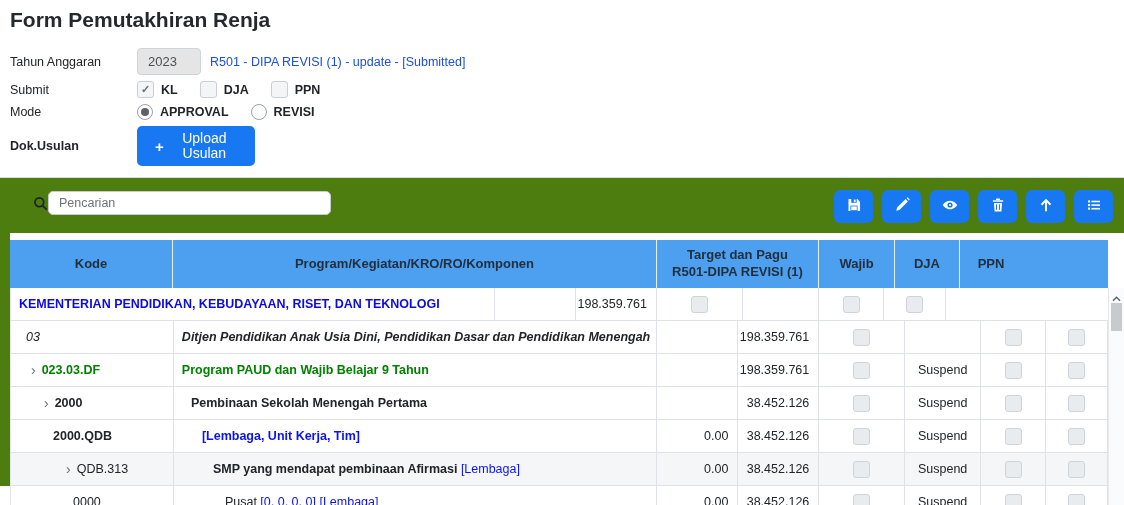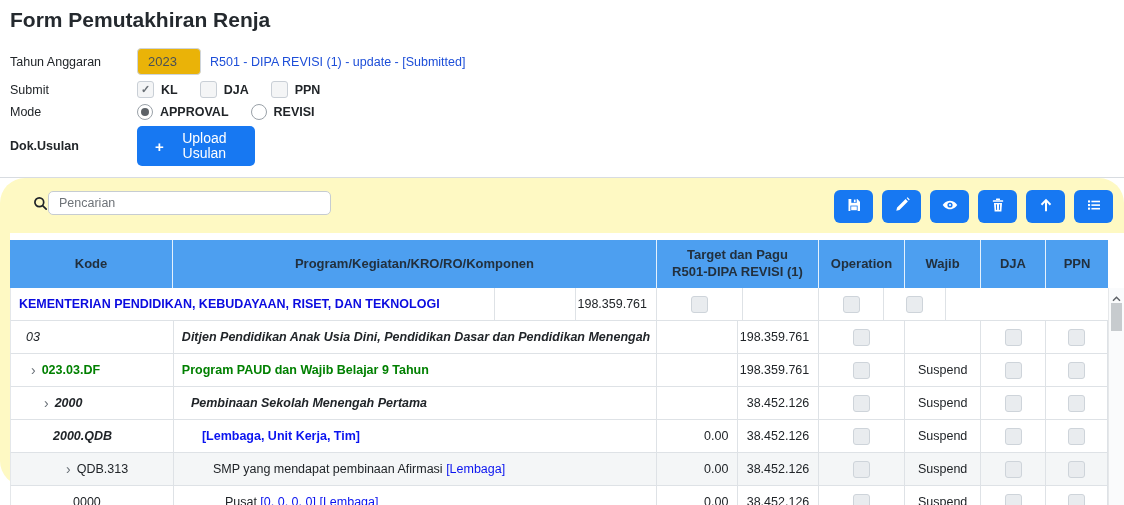--- a/index.html
+++ b/index.html
@@ -10,21 +10,21 @@
     font-family:"Liberation Sans", sans-serif;
     font-size:12.5px;
   }
   
   .top { height:178px; padding:6px 12px 0 10px; background:#fff; border-bottom:1px solid #d8dce1; }
   .page-title { font-size:21px; font-weight:700; color:#24292e; margin:2px 0 16px 0; }
   .form-row { display:flex; align-items:center; margin-bottom:6px; }
   .form-label { width:127px; flex:0 0 127px; color:#212529; }
   .form-label.bold { font-weight:700; }
   .yr-input {
-    width:64px; height:27px; background:#eab308; border:1px solid #ced4da; border-radius:4px;
+    width:64px; height:27px; background:#e5e5e5; border:1px solid #ced4da; border-radius:4px;
     padding:0 10px; font-size:13px; color:#495057; font-family:"Liberation Sans",sans-serif;
   }
   .yr-info { margin-left:9px; color:#1d4ed8; }
   .cbx {
     width:17px; height:17px; border:1px solid #c9cfd6; border-radius:3px; background:#f4f5f6;
     display:inline-flex; align-items:center; justify-content:center; flex:0 0 17px;
   }
   .cbx.on::after { content:"\2713"; font-size:11px; font-weight:700; color:#6a7076; line-height:1; }
   .opt-label { font-weight:700; margin:0 22px 0 7px; }
   .radio {
@@ -32,21 +32,21 @@
     display:inline-flex; align-items:center; justify-content:center; flex:0 0 16px;
   }
   .radio.on::after { content:""; width:8px; height:8px; border-radius:50%; background:#5d6267; }
   .upload-btn {
     width:118px; height:40px; background:#1778f2; color:#fff; border:none; border-radius:5px;
     display:flex; align-items:center; cursor:pointer; font-family:"Liberation Sans",sans-serif;
   }
   .upload-plus { font-size:15px; font-weight:700; padding:0 10px 0 12px; }
   .upload-text { flex:1; text-align:center; font-size:14px; line-height:15px; padding-right:14px; white-space:pre-line; }
   
-  .lower { height:308px; background:#fef9c3; padding-left:10px;border-radius:25px; }
+  .lower { height:308px; background:#4d7c0f; padding-left:10px; }
   .toolbar { position:relative; height:55px; }
   .search-icon { position:absolute; left:23px; top:18px; }
   .search-input {
     position:absolute; left:38px; top:13px; width:283px; height:24px;
     border:1px solid #c6ccd2; border-radius:5px; background:#fff; padding:0 10px;
     font-size:12.5px; color:#212529; font-family:"Liberation Sans",sans-serif;
   }
   .search-input::placeholder { color:#6e7378; }
   .tb-buttons { position:absolute; right:11px; top:12px; display:flex; gap:9px; }
   .tb-btn {
@@ -74,21 +74,21 @@
   .td.mid { justify-content:center; }
   .chev { color:#697077; font-size:14px; margin-right:6px; line-height:1; }
   .tbl-cbx {
     width:17px; height:17px; border:1px solid #ced4da; border-radius:3px; background:#e9ecef;
   }
   
   .t-b-blue { color:#0b0be0; font-weight:700; }
   .t-i-dark { color:#212529; font-style:italic; }
   .t-bi-dark { color:#212529; font-style:italic; font-weight:600; }
   .t-b-green { color:#018001; font-weight:700; }
-  .t-sb-dark { color:#212529; font-weight:600;font-style:italic; }
+  .t-sb-dark { color:#212529; font-weight:600; }
   .t-r-dark { color:#212529; }
   .t-b-link { color:#0b14ef; font-weight:700; }
   .t-r-link { color:#0b14ef; }
   
   .vscroll { width:16px; position:relative; background:#fafbfc; border-left:1px solid #e6e8ea; }
   .vs-arrow { position:absolute; top:3px; left:3px; }
   .vs-thumb { position:absolute; top:15px; left:2px; width:11px; height:28px; background:#c7cbce; }
 </style>
 </head>
 <body>
@@ -190,21 +190,20 @@
 
   <div class="content">
     <div class="gap"></div>
     <div class="thead">
       <div class="th w-kode">Kode</div>
       <div class="th w-prog">Program/Kegiatan/KRO/RO/Komponen</div>
       <div class="th w-tp">
         <span>Target dan Pagu</span>
         <span>R501-DIPA REVISI (1)</span>
       </div>
-      <div class="th w-oper">Operation</div>
       <div class="th w-status">Wajib</div>
       <div class="th w-dja">DJA</div>
       <div class="th w-ppn">PPN</div>
     </div>
     <div class="tbody-wrap">
       <div class="rows">
           <div class="trow">
             <div class="td w-prog" style="padding-left: 8px;">
               <span class="t-b-blue" style="white-space: pre;">KEMENTERIAN PENDIDIKAN, KEBUDAYAAN, RISET, DAN TEKNOLOGI</span>
             </div>
@@ -302,21 +301,21 @@
             <div class="td w-ppn mid">
               <span class="tbl-cbx"></span>
             </div>
           </div>
           <div class="trow striped">
             <div class="td w-kode" style="padding-left: 55px;">
               <span class="chev">›</span>
               <span class="t-r-dark">QDB.313</span>
             </div>
             <div class="td w-prog" style="padding-left: 39px;">
-              <span class="t-r-dark" style="white-space: pre;">SMP yang mendapat pembinaan Afirmasi </span>
+              <span class="t-r-dark" style="white-space: pre; font-weight: bold;">SMP yang mendapat pembinaan Afirmasi </span>
               <span class="t-r-link" style="white-space: pre;">[Lembaga]</span>
             </div>
             <div class="td w-target num">0.00</div>
             <div class="td w-pagu num">38.452.126</div>
             <div class="td w-oper mid">
               <span class="tbl-cbx"></span>
             </div>
             <div class="td w-status mid">Suspend</div>
             <div class="td w-dja mid">
               <span class="tbl-cbx"></span>

